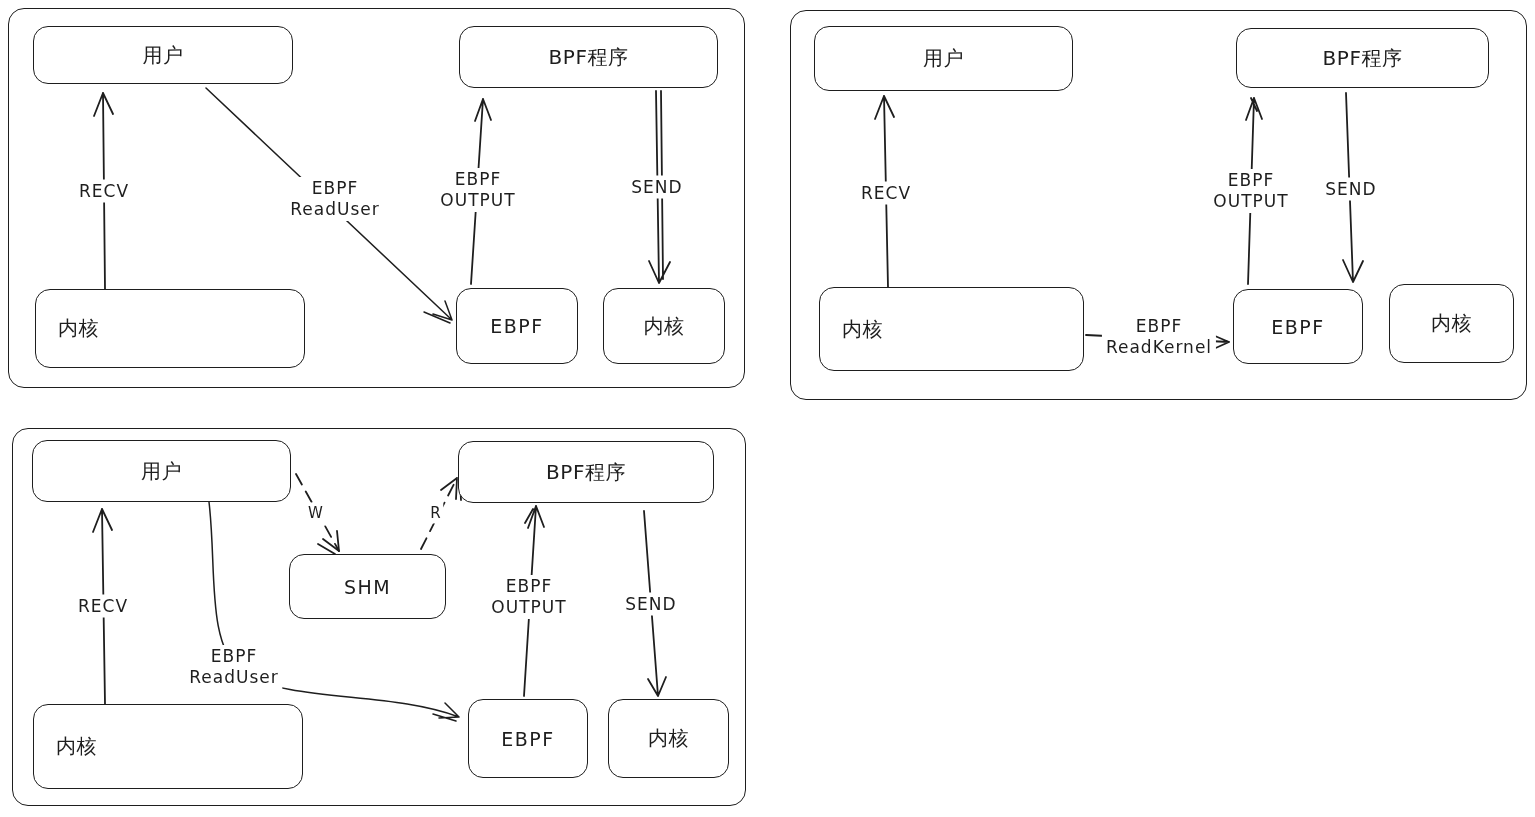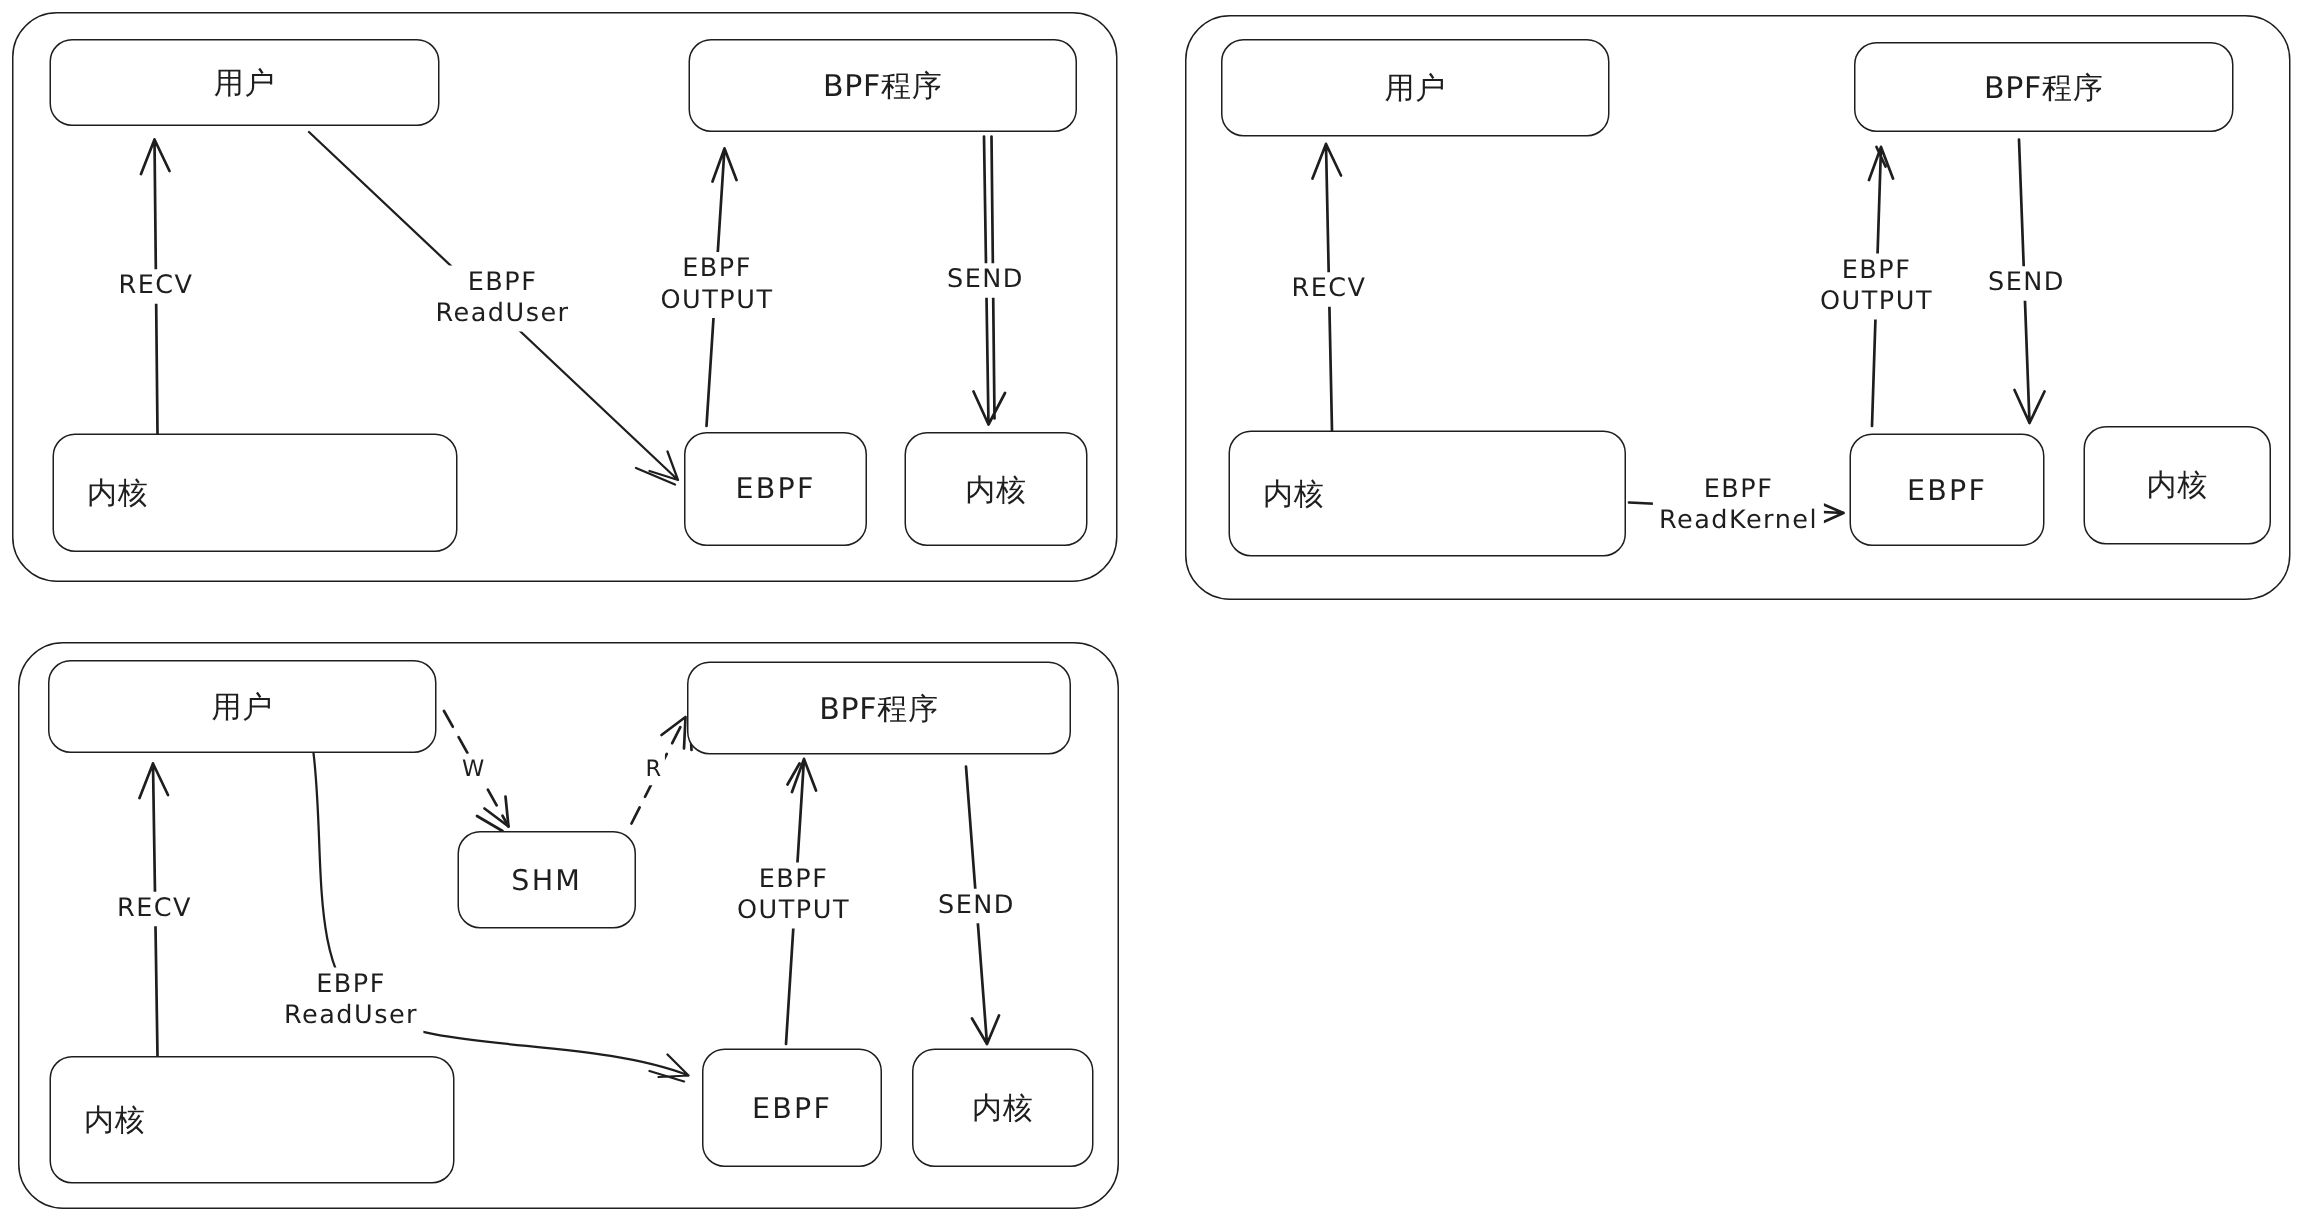--- a/index.html
+++ b/index.html
@@ -3,21 +3,21 @@
 <meta charset="utf-8">
 <style>
   :root{
     --stroke:#1e1e1e;
     --bg:#ffffff;
   }
   *{box-sizing:border-box;margin:0;padding:0;}
   html,body{width:1535px;height:817px;background:var(--bg);overflow:hidden;
     font-family:"DejaVu Sans","Liberation Sans",sans-serif;color:var(--stroke);}
   .canvas{position:relative;width:1535px;height:817px;background:var(--bg);}
-  .panel{position:absolute;border:1.7px solid var(--stroke);border-radius:30px;background:var(--bg);padding-left:24px;}
+  .panel{position:absolute;border:1.7px solid var(--stroke);border-radius:16px;background:var(--bg);padding-left:24px;}
   .edges{position:absolute;left:0;top:0;}
   .edge{stroke:var(--stroke);stroke-width:1.8;fill:none;stroke-linecap:round;stroke-linejoin:round;}
   .edge.thin{stroke-width:1.5;}
   .edge.dashed{stroke-dasharray:12 8;}
   .node{position:absolute;border:1.7px solid var(--stroke);border-radius:15px;background:var(--bg);
     display:flex;align-items:center;justify-content:center;font-size:20px;letter-spacing:.5px;}
   .node.leftal{justify-content:flex-start;padding-left:22px;}
   .node.latin{font-size:19px;letter-spacing:1.5px;}
   .elabel{position:absolute;transform:translate(-50%,-50%);background:var(--bg);
     font-size:17px;letter-spacing:1px;line-height:21px;text-align:center;white-space:nowrap;padding:1px 4px;}
@@ -111,21 +111,21 @@
       <path class="edge" d="M511,267 L523,77 M523,77 L515,99 M523,77 L531,98 M520,80 L512,94"></path>
       <path class="edge" d="M631,82 L645,267 M645,267 L635,250 M645,267 L653,248"></path>
     </svg>
 
     <div class="node" style="left:19px;top:11px;width:259px;height:62px">
       <span>用户</span>
     </div>
     <div class="node" style="left:445px;top:12px;width:256px;height:62px">
       <span>BPF程序</span>
     </div>
-    <div class="node latin" style="left:292px;top:125px;width:119px;height:65px">
+    <div class="node latin" style="left:276px;top:125px;width:157px;height:65px">
       <span>SHM</span>
     </div>
     <div class="node leftal" style="left:20px;top:275px;width:270px;height:85px">
       <span>内核</span>
     </div>
     <div class="node latin" style="left:455px;top:270px;width:120px;height:79px">
       <span>EBPF</span>
     </div>
     <div class="node" style="left:595px;top:270px;width:121px;height:79px">
       <span>内核</span>

